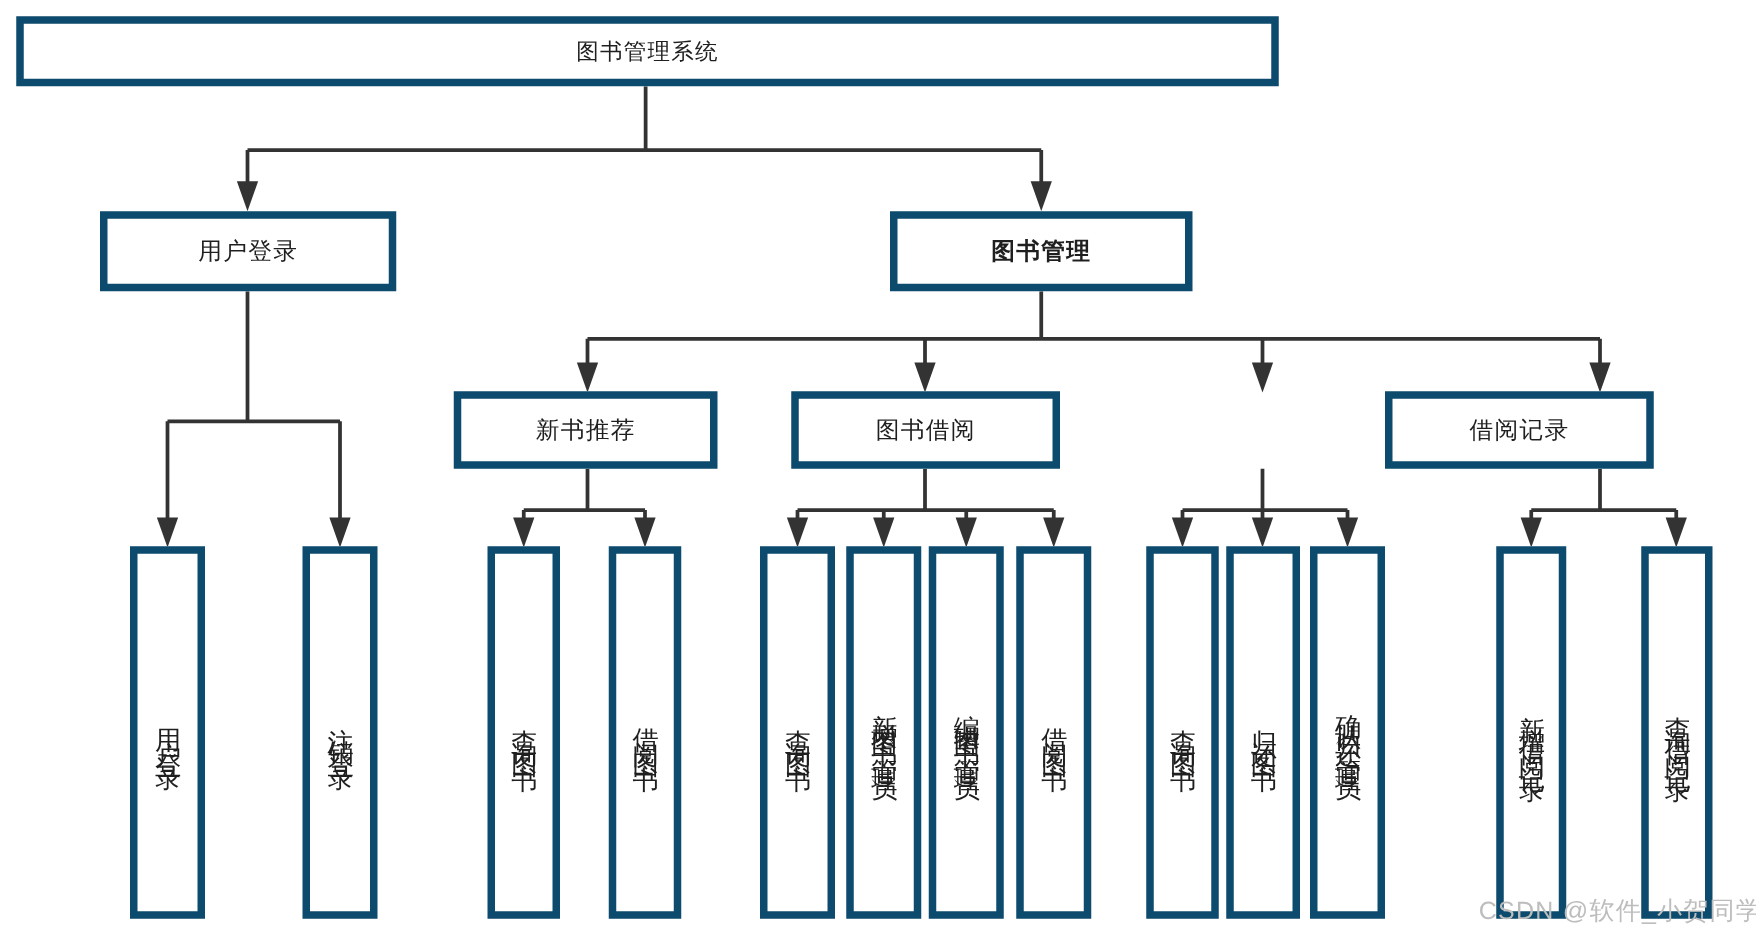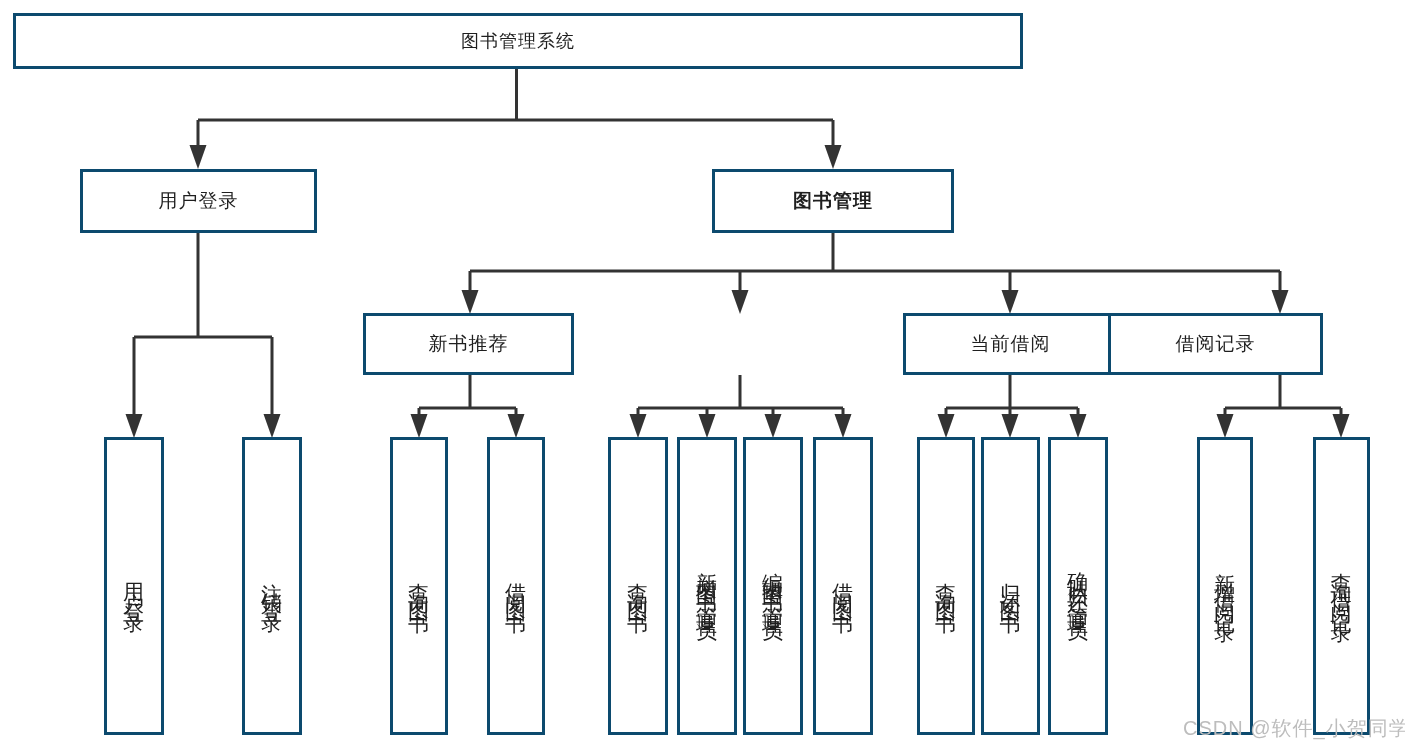--- a/index.html
+++ b/index.html
@@ -19,21 +19,21 @@
     position: absolute;
     left: 0;
     top: 0;
     width: 1405px;
     height: 747px;
     pointer-events: none;
   }
   .box {
     position: absolute;
     box-sizing: border-box;
-    border: 3px solid #0c4a6e;
+    border: 6px solid #0c4a6e;
     background: #ffffff;
     display: flex;
     align-items: center;
     justify-content: center;
     color: #1f1f1f;
     font-size: 19px;
     letter-spacing: 1px;
     z-index: 2;
   }
   .box.root { font-size: 18px; }
@@ -102,21 +102,21 @@
       <polygon points="1332.5,414 1349.5,414 1341,438"></polygon>
     </g>
   </svg>
 
   <div class="box root" style="left:13px; top:13px; width:1010px; height:56px;">图书管理系统</div>
 
   <div class="box" style="left:80px; top:169px; width:237px; height:64px;">用户登录</div>
   <div class="box" style="left:712px; top:169px; width:242px; height:64px;font-weight:bold;">图书管理</div>
 
   <div class="box" style="left:363px; top:313px; width:211px; height:62px;">新书推荐</div>
-  <div class="box" style="left:903px; top:313px; width:215px; height:62px;">当前借阅</div>
+  <div class="box" style="left:633px; top:313px; width:215px; height:62px;">图书借阅</div>
   <div class="box" style="left:1108px; top:313px; width:215px; height:62px;">借阅记录</div>
 
   <div class="box leaf" style="left:104px; width:60px;">
     <span class="vtext">用户登录</span>
   </div>
   <div class="box leaf" style="left:242px; width:60px;">
     <span class="vtext">注销登录</span>
   </div>
 
   <div class="box leaf" style="left:390px; width:58px;">

